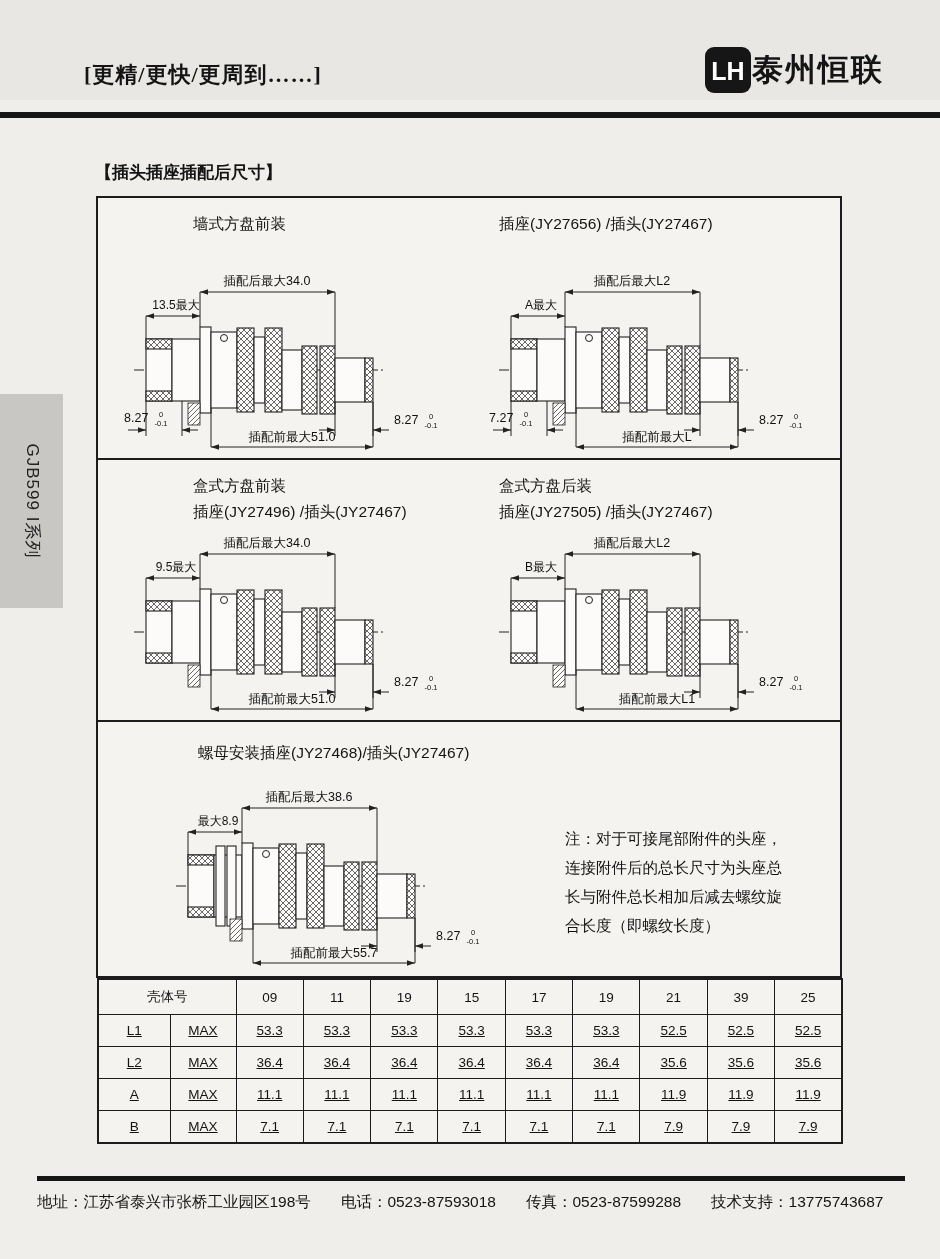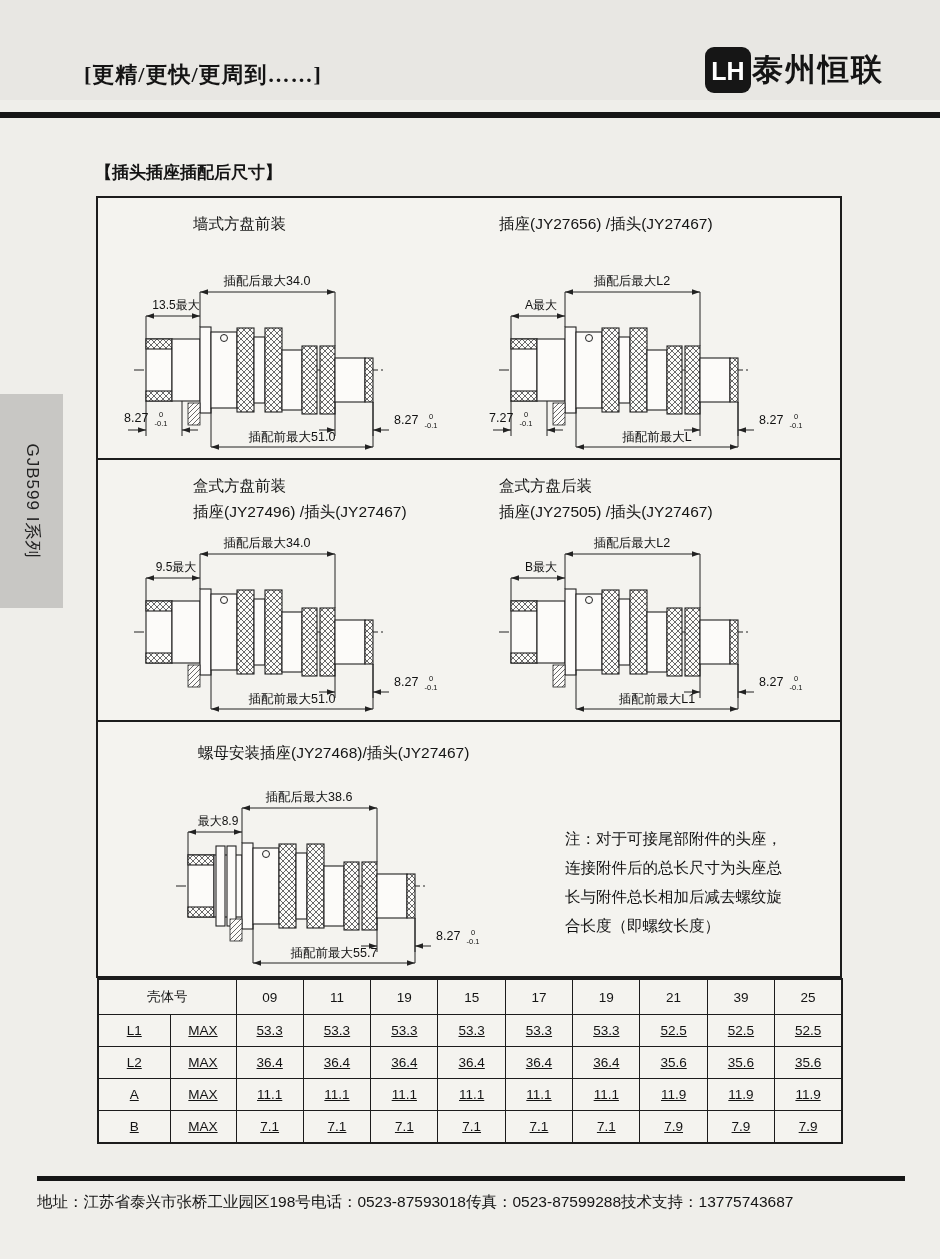--- a/index.html
+++ b/index.html
@@ -44,21 +44,21 @@
   
   .spec-table{position:absolute;left:97px;top:978px;width:746px;border-collapse:collapse;
     background:#f4f3ef;border:2.5px solid #1c1c1c;table-layout:fixed;}
   .spec-table th,.spec-table td{border:1.6px solid #1c1c1c;text-align:center;
     font-size:13.5px;font-weight:normal;padding:0;}
   .spec-table thead th{height:34px;text-align:center;}
   .spec-table tbody td{height:31px;text-decoration:underline;}
 
   
   .footer-rule{position:absolute;left:37px;top:1176px;width:868px;height:5px;background:#161616;}
-  .footer{position:absolute;left:37px;top:1192px;width:880px;display:flex;
+  .footer{position:absolute;left:37px;top:1192px;width:880px;display:flex;gap:30px;
     font-size:15.5px;white-space:nowrap;}
 
   svg text{font-family:"Liberation Sans",sans-serif;}
 </style>
 </head>
 <body>
 
 <div class="header">
   <div class="slogan">[更精/更快/更周到……]</div>
   <div class="logo">

